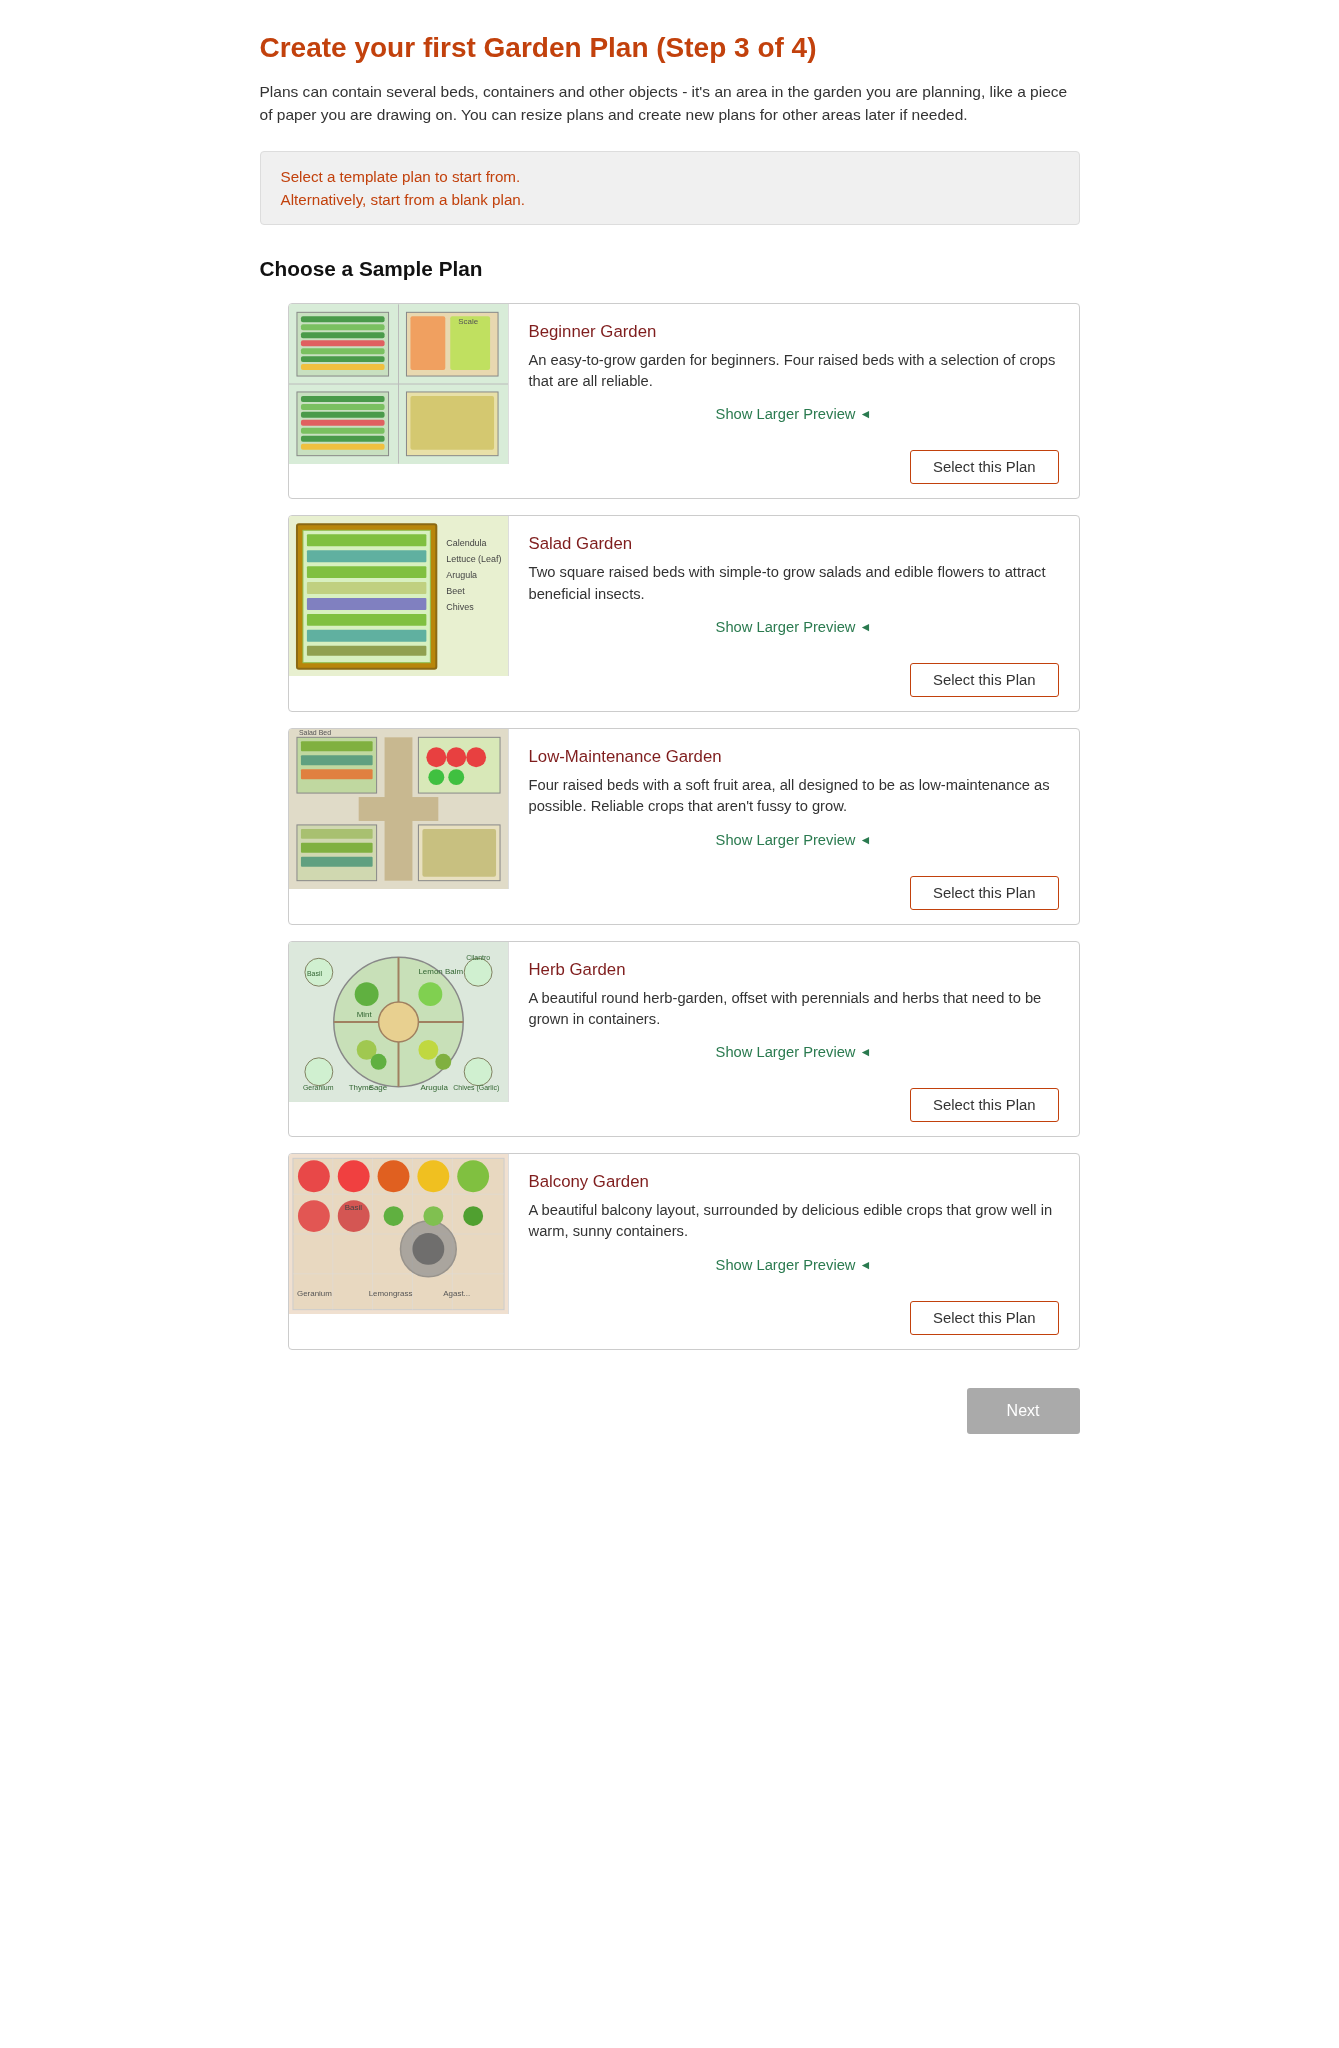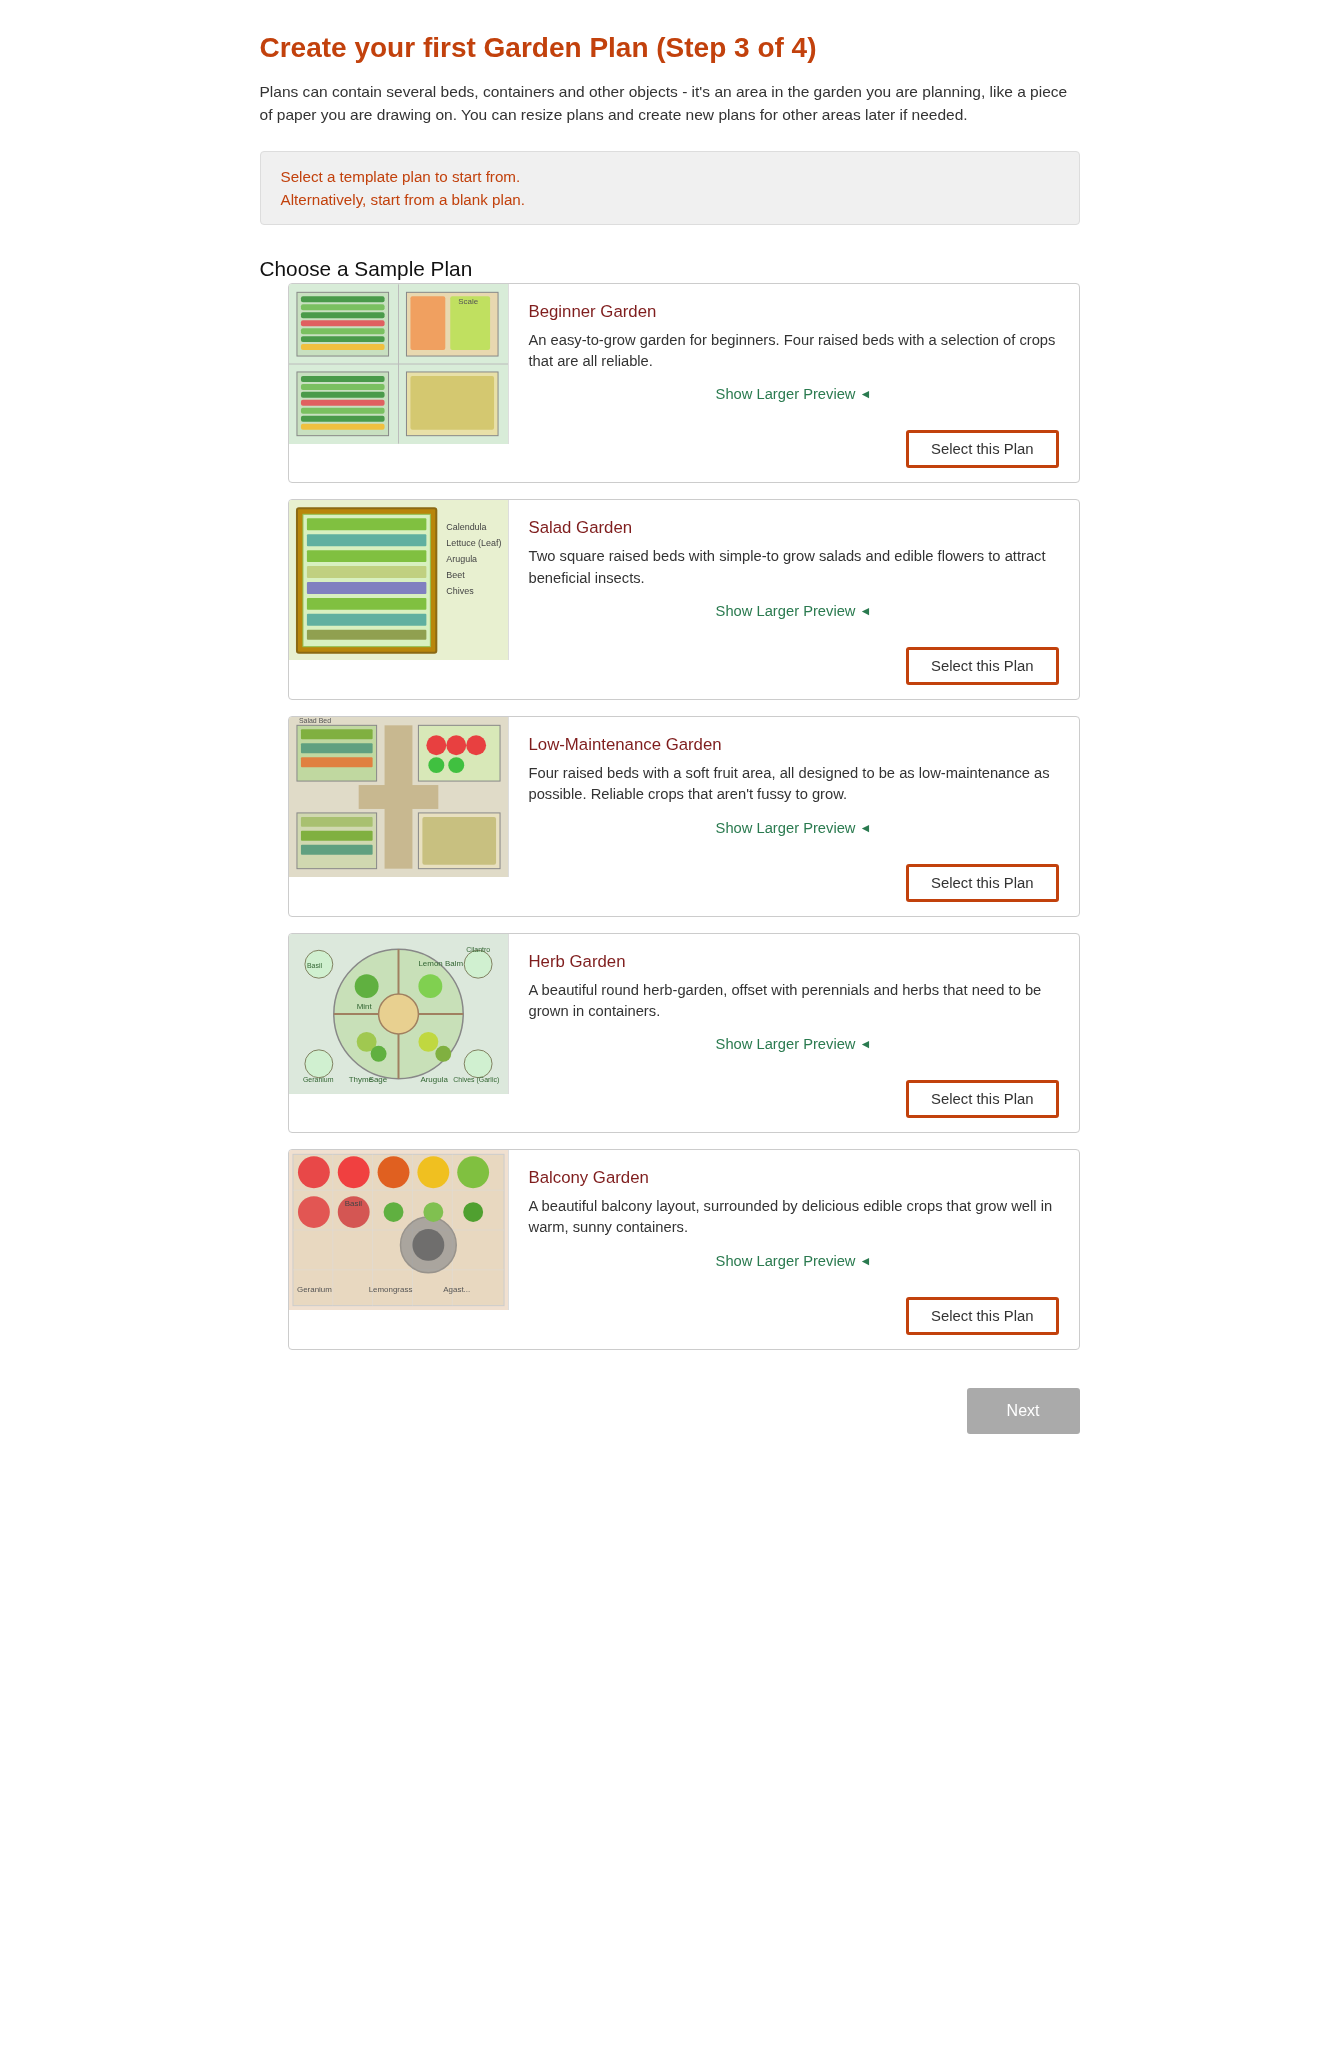--- a/index.html
+++ b/index.html
@@ -33,22 +33,22 @@
       margin-bottom: 32px;
     }
     .info-box p {
       font-size: 0.95rem;
       color: #c2410c;
       margin-bottom: 6px;
     }
     .info-box p:last-child { margin-bottom: 0; }
     h2 {
       font-size: 1.3rem;
-      font-weight: normal;
-      margin-bottom: 2px;
+      font-weight: bold;
+      margin-bottom: 22px;
       color: #111;
     }
     .plan-list {
       display: flex;
       flex-direction: column;
       gap: 16px;
       margin-left: 28px;
     }
     .plan-card {
       display: flex;
@@ -111,21 +111,21 @@
       align-items: center;
       gap: 4px;
     }
     .show-preview-btn::after {
       content: '◄';
       font-size: 0.75rem;
     }
     .select-plan-btn {
       margin-left: auto;
       background: #fff;
-      border: 3px solid #c2410c;
+      border: 1px solid #c2410c;
       border-radius: 3px;
       padding: 8px 22px;
       font-size: 0.93rem;
       color: #333;
       cursor: pointer;
     }
     .footer-bar {
       display: flex;
       justify-content: flex-end;
       margin-top: 28px;

